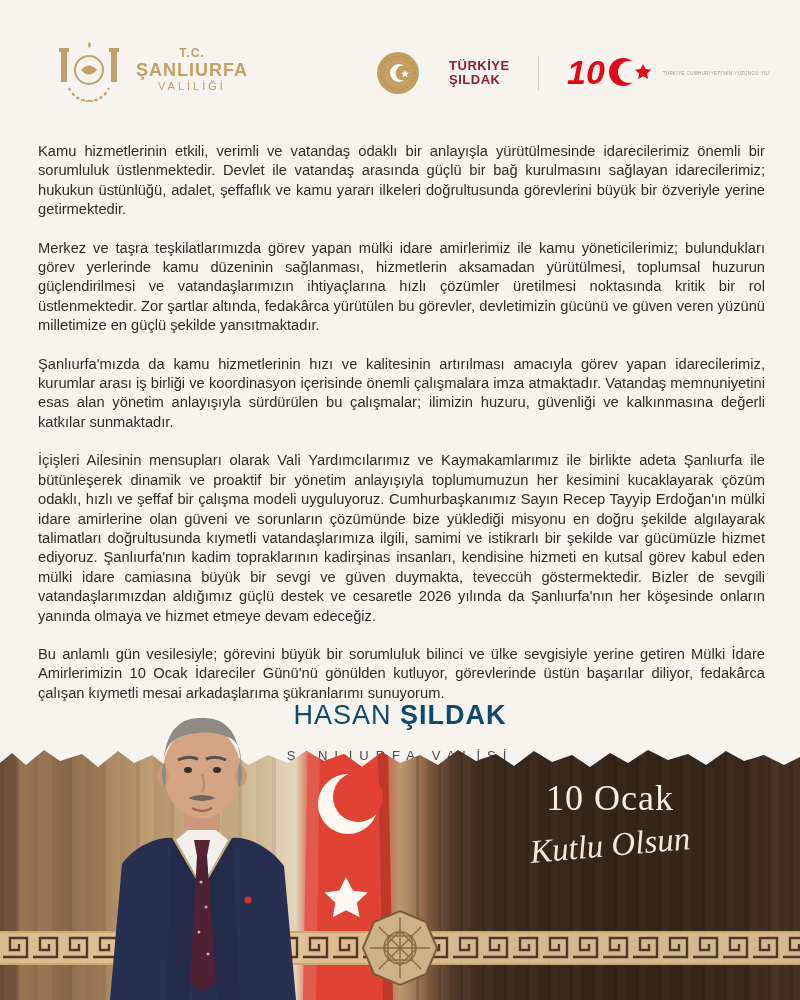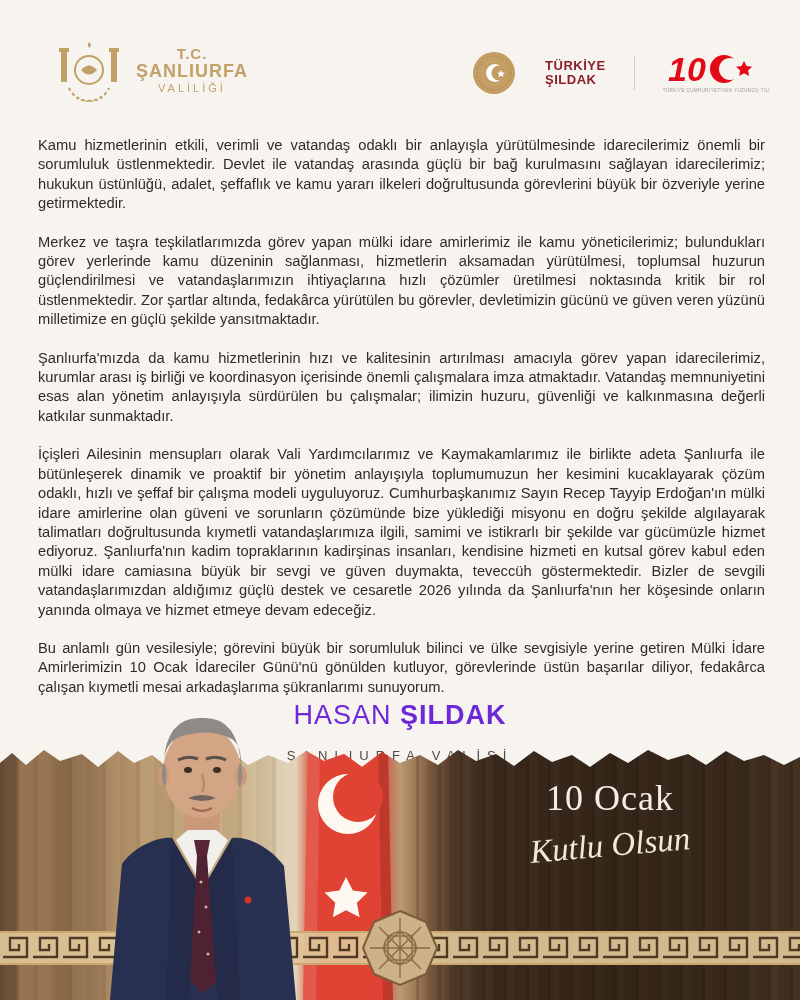--- a/index.html
+++ b/index.html
@@ -1,35 +1,35 @@
 <!DOCTYPE html>
 <html><head>
 <meta charset="utf-8">
 <style>
   html,body{margin:0;padding:0;}
   .page{position:relative;width:800px;height:1000px;background:#f7f4f0;overflow:hidden;
         font-family:"Liberation Sans",sans-serif;color:#2e2c29;}
   
   .hdr-left{position:absolute;left:52px;top:38px;display:flex;align-items:center;gap:10px;}
   .org-text{color:#c2a168;text-align:center;line-height:1.1;}
-  .org-tc{font-size:15px;letter-spacing:1px;font-weight:bold;}
+  .org-tc{font-size:12px;letter-spacing:1px;font-weight:bold;}
   .org-name{font-size:18px;font-weight:bold;letter-spacing:1px;}
   .org-sub{font-size:11px;letter-spacing:3px;}
   .hdr-right{position:absolute;right:30px;top:50px;display:flex;align-items:center;gap:28px;}
   .ty-text{color:#8d1f2c;font-weight:bold;font-size:13px;line-height:1.05;letter-spacing:.5px;}
   .hdr-divider{width:1px;height:34px;background:#cfcac4;}
-  .cent{display:flex;flex-direction:column;align-items:center;text-align:right;}
+  .cent{display:flex;align-items:center;text-align:right;}
   .cent-sub{font-size:4.5px;color:#9a9691;letter-spacing:.4px;margin-top:1px;white-space:nowrap;}
   
   .body-text{position:absolute;left:38px;top:126px;width:727px;font-size:14.7px;
              line-height:19.4px;text-align:justify;}
-  .body-text p{margin:10px 0 19px 0;}
+  .body-text p{margin:16px 0 19px 0;}
   
   .sig{position:absolute;left:0;top:700px;width:800px;text-align:center;}
-  .sig-name{font-size:27px;letter-spacing:1px;color:#6d28d9;}
+  .sig-name{font-size:27px;letter-spacing:1px;color:#0c4a6e;}
   .sig-name .first{font-weight:400;}
   .sig-name .last{font-weight:800;}
   .sig-title{font-size:13px;letter-spacing:7px;color:#4c4a47;margin-top:17px;}
   
   .photo{position:absolute;left:0;top:745px;width:800px;height:255px;
     background:linear-gradient(90deg,#6a4c34 0,#6a4c34 16px,#9c7a53 20px,#8a6a49 70px,
       #b5956b 130px,#c3a57b 190px,#cbb28a 240px,#dbc9aa 272px,#e3d4ba 296px,
       #d8634b 310px,#df5540 350px,#c96a54 388px,#bb9a72 400px,#8a6547 425px,
       #553d2a 450px,#3c2b1e 490px,#362619 620px,#3a2a1d 745px,#463223 775px,#41301f 800px);
     clip-path:polygon(0 18px,12px 8px,26px 20px,44px 5px,60px 16px,82px 9px,98px 22px,

